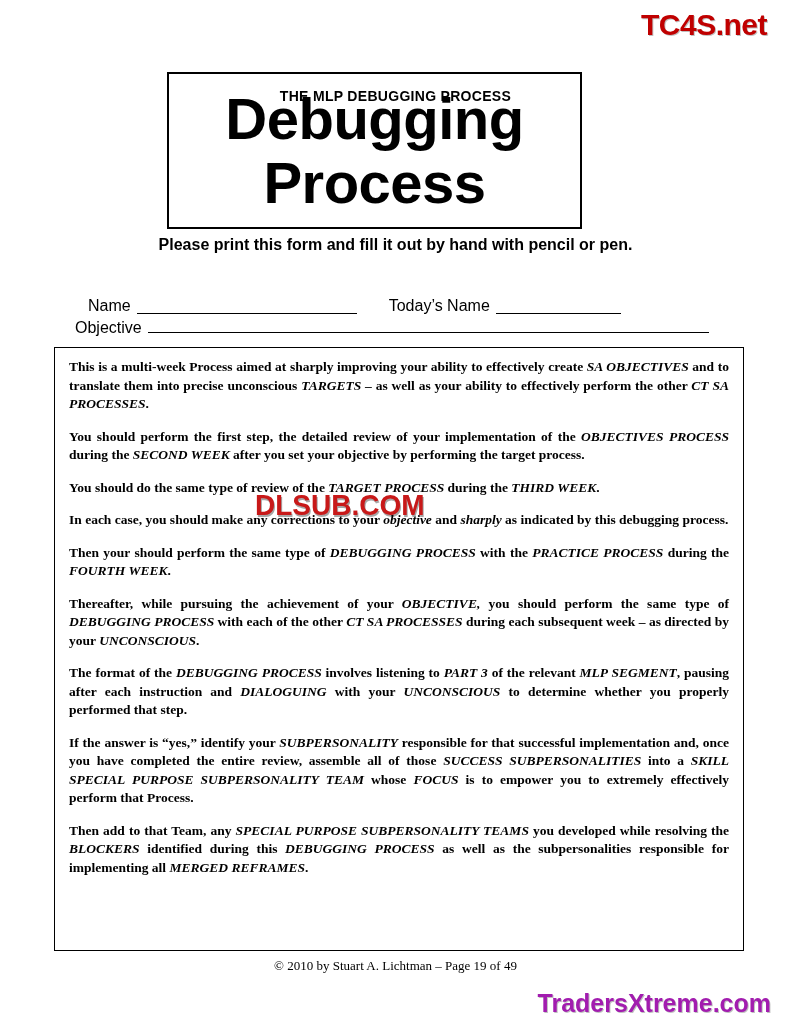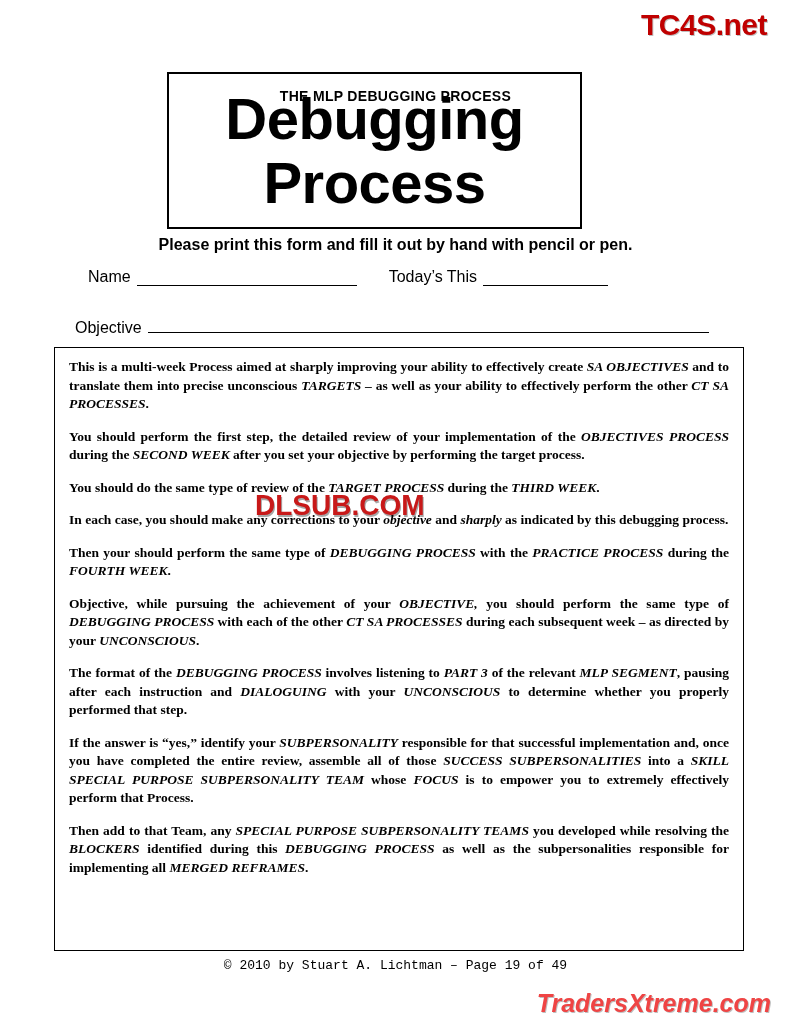--- a/index.html
+++ b/index.html
@@ -34,23 +34,22 @@
     letter-spacing: -0.5px;
     text-shadow: 1px 1px 0 rgba(0,0,0,0.25);
   }
   .wm-bottom {
     position: absolute;
     bottom: 6px;
     right: 20px;
     font-family: "Liberation Sans", sans-serif;
     font-weight: bold;
     font-size: 25px;
-    color: #ef4444;
+    color: #a21caf;
     text-shadow: 1px 1px 0 rgba(0,0,0,0.25);
-    font-style: italic;
   }
   .wm-center {
     position: absolute;
     top: 490px;
     left: 255px;
     font-family: "Liberation Sans", sans-serif;
     font-weight: bold;
     font-size: 28px;
     color: #c81919;
     letter-spacing: 0px;
@@ -104,25 +103,25 @@
     font-weight: bold;
     font-size: 16px;
   }
 
   .field-row {
     position: absolute;
     font-family: "Liberation Sans", sans-serif;
     font-size: 16px;
   }
   .name-row {
-    top: 268px;
+    top: 297px;
     left: 88px;
     width: 600px;
     display: flex;
-    align-items: flex-end;
+    align-items: center;
   }
   .f-label { white-space: nowrap; }
   .f-rule {
     display: inline-block;
     border-bottom: 1px solid #000;
     height: 14px;
     margin: 0 6px;
   }
   .rule-name { width: 220px; }
   .rule-date { width: 125px; }
@@ -159,21 +158,21 @@
   }
   .body-box p:last-child { margin-bottom: 0; }
   .it { font-style: italic; }
 
   .footer {
     position: absolute;
     top: 958px;
     left: 0;
     width: 791px;
     text-align: center;
-    font-family: Liberation Mono, monospace;
+    font-family: Liberation Serif, serif;
     font-size: 13px;
   }
 </style>
 </head>
 <body>
 
 <div class="page">
 
   <div class="wm-top">TC4S.net</div>
 
@@ -183,36 +182,36 @@
     <div class="title-line">Debugging</div>
     <div class="title-line">Process</div>
   </div>
 
   <div class="print-note">Please print this form and fill it out by hand with pencil or pen.</div>
 
   <div class="field-row name-row">
     <span class="f-label">Name</span>
     <span class="f-rule rule-name"></span>
     <span class="gap"></span>
-    <span class="f-label">Today’s This</span>
+    <span class="f-label">Today’s Name</span>
     <span class="f-rule rule-date"></span>
   </div>
 
   <div class="field-row obj-row">
     <span class="f-label">Objective</span>
     <span class="f-rule rule-obj"></span>
   </div>
 
   <div class="body-box">
       <p><span>This is a multi-week Process aimed at sharply improving your ability to effectively create </span><span class="it">SA OBJECTIVES</span><span> and to translate them into precise unconscious </span><span class="it">TARGETS</span><span> – as well as your ability to effectively perform the other </span><span class="it">CT SA PROCESSES</span><span>.</span></p>
       <p><span>You should perform the first step, the detailed review of your implementation of the </span><span class="it">OBJECTIVES PROCESS</span><span> during the </span><span class="it">SECOND WEEK</span><span> after you set your objective by performing the target process.</span></p>
       <p><span>You should do the same type of review of the </span><span class="it">TARGET PROCESS</span><span> during the </span><span class="it">THIRD WEEK</span><span>.</span></p>
       <p><span>In each case, you should make any corrections to your </span><span class="it">objective</span><span> and </span><span class="it">sharply</span><span> as indicated by this debugging process.</span></p>
       <p><span>Then your should perform the same type of </span><span class="it">DEBUGGING PROCESS</span><span> with the </span><span class="it">PRACTICE PROCESS</span><span> during the </span><span class="it">FOURTH WEEK</span><span>.</span></p>
-      <p><span>Objective, while pursuing the achievement of your </span><span class="it">OBJECTIVE,</span><span> you should perform the same type of </span><span class="it">DEBUGGING PROCESS</span><span> with each of the other </span><span class="it">CT SA PROCESSES</span><span> during each subsequent week – as directed by your </span><span class="it">UNCONSCIOUS</span><span>.</span></p>
+      <p><span>Thereafter, while pursuing the achievement of your </span><span class="it">OBJECTIVE,</span><span> you should perform the same type of </span><span class="it">DEBUGGING PROCESS</span><span> with each of the other </span><span class="it">CT SA PROCESSES</span><span> during each subsequent week – as directed by your </span><span class="it">UNCONSCIOUS</span><span>.</span></p>
       <p><span>The format of the </span><span class="it">DEBUGGING PROCESS</span><span> involves listening to </span><span class="it">PART 3</span><span> of the relevant </span><span class="it">MLP SEGMENT</span><span>, pausing after each instruction and </span><span class="it">DIALOGUING</span><span> with your </span><span class="it">UNCONSCIOUS</span><span> to determine whether you properly performed that step.</span></p>
       <p><span>If the answer is “yes,” identify your </span><span class="it">SUBPERSONALITY</span><span> responsible for that successful implementation and, once you have completed the entire review, assemble all of those </span><span class="it">SUCCESS SUBPERSONALITIES</span><span> into a </span><span class="it">SKILL SPECIAL PURPOSE SUBPERSONALITY TEAM</span><span> whose </span><span class="it">FOCUS</span><span> is to empower you to extremely effectively perform that Process.</span></p>
       <p><span>Then add to that Team, any </span><span class="it">SPECIAL PURPOSE SUBPERSONALITY TEAMS</span><span> you developed while resolving the </span><span class="it">BLOCKERS</span><span> identified during this </span><span class="it">DEBUGGING PROCESS</span><span> as well as the subpersonalities responsible for implementing all </span><span class="it">MERGED REFRAMES</span><span>.</span></p>
     </div>
 
   <div class="wm-center">DLSUB.COM</div>
 
   <div class="footer">© 2010 by Stuart A. Lichtman – Page 19 of  49</div>
 
   <div class="wm-bottom">TradersXtreme.com</div>

